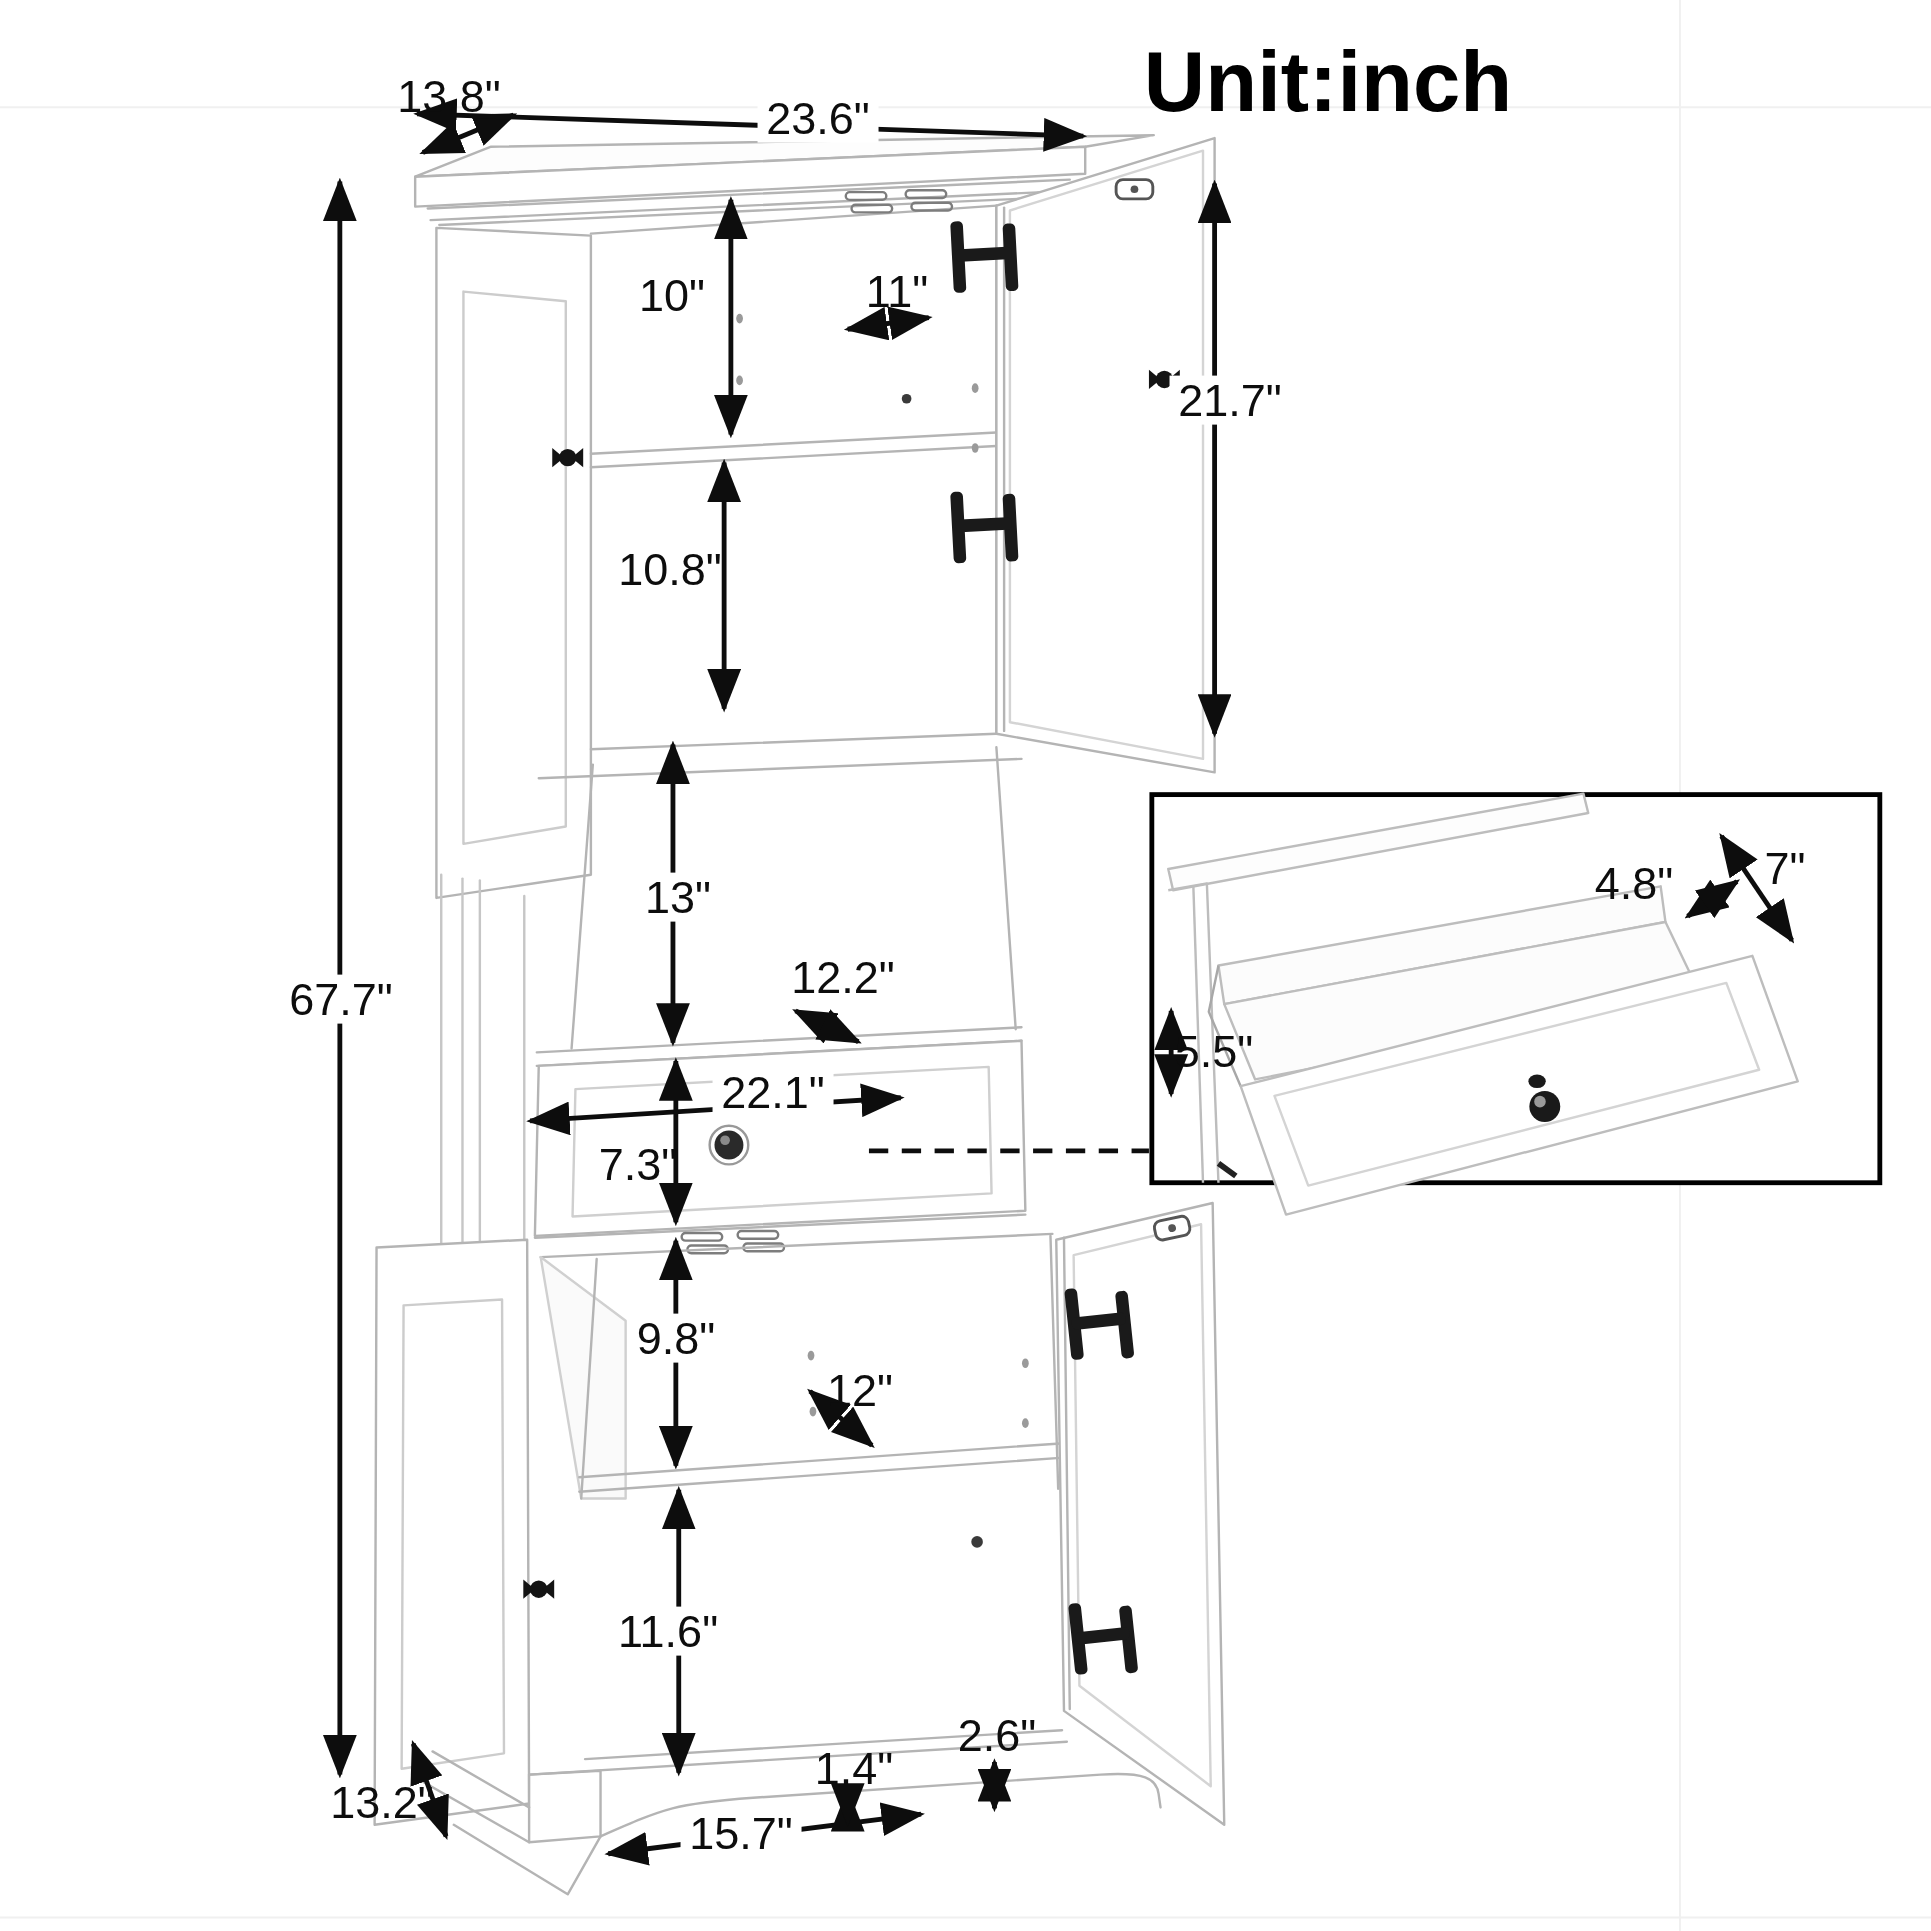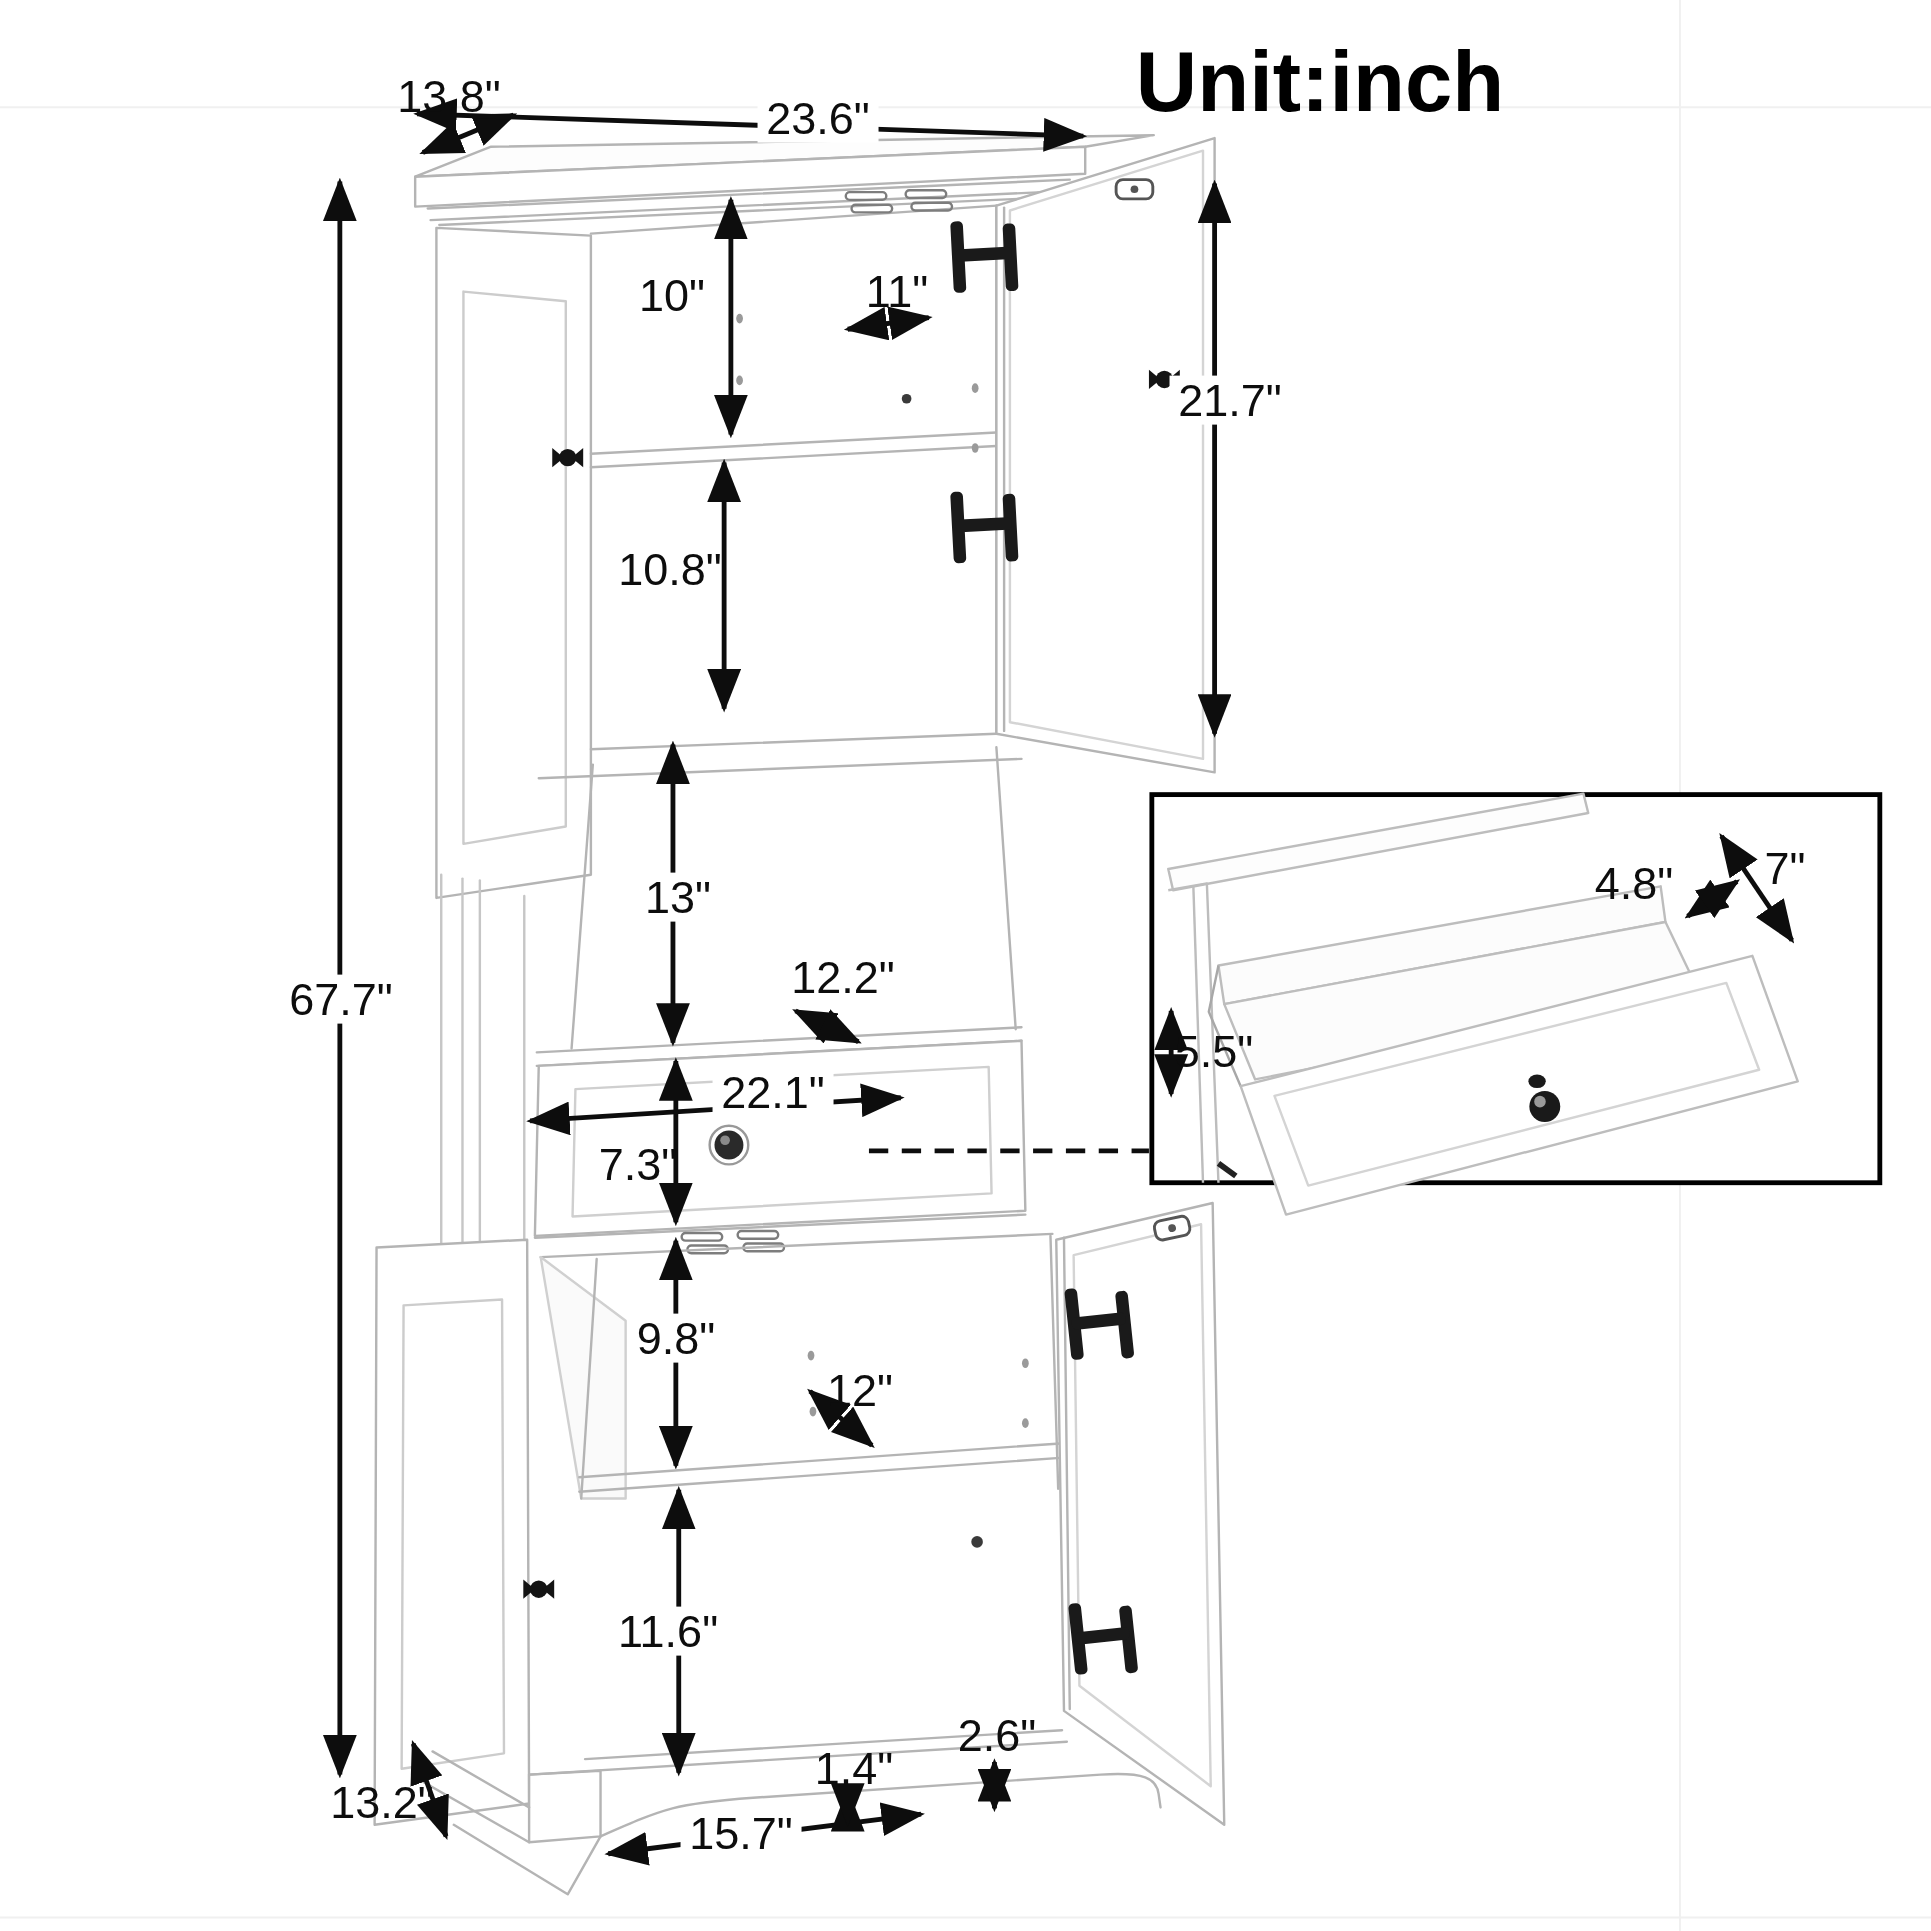--- a/index.html
+++ b/index.html
@@ -8,21 +8,21 @@
     font-family:"Liberation Sans", sans-serif;
   }
   #drawing{position:absolute;left:0;top:0;width:1931px;height:1931px;}
   .dim{
     position:absolute;transform:translate(-50%,-50%);
     font-size:45px;color:#0d0d0d;white-space:nowrap;line-height:1;z-index:5;
   }
   .dim.bg{background:#ffffff;padding:1.9px 8.7px;}
   #title{
     position:absolute;transform:translate(-50%,-50%);
-    font-size:85px;font-weight:700;color:#000;white-space:nowrap;z-index:5;
+    font-size:85px;font-weight:700;color:#000;white-space:nowrap;z-index:5;margin-left:8px;
   }
 </style>
 </head>
 <body>
 
 <div id="canvas">
 
   <svg id="drawing" viewBox="0 0 2000 2000">
     <defs>
       <marker id="mE" markerWidth="9" markerHeight="7" refX="8.2" refY="3.5" orient="auto" markerUnits="strokeWidth">

